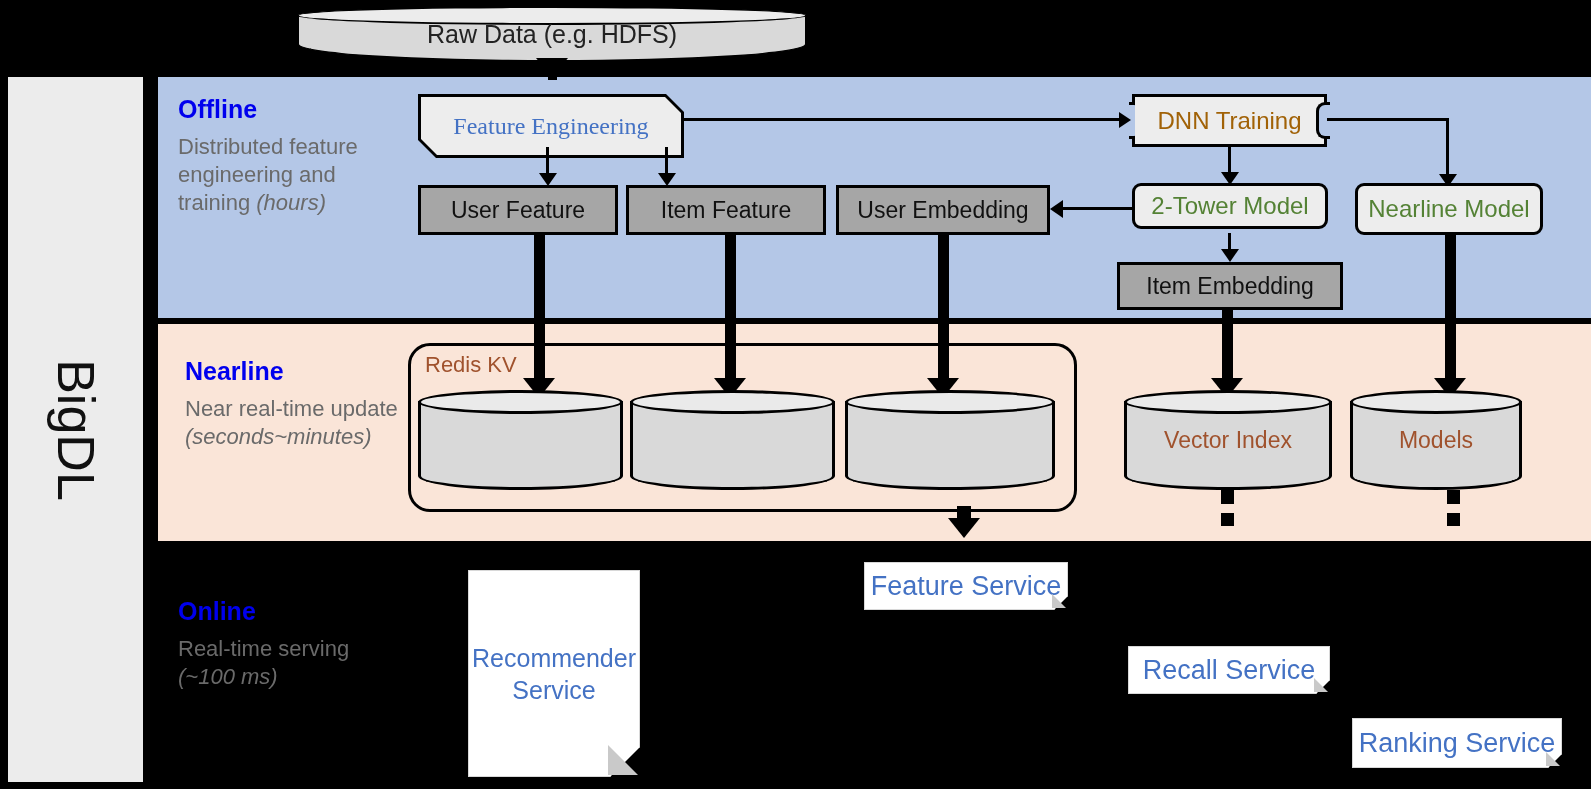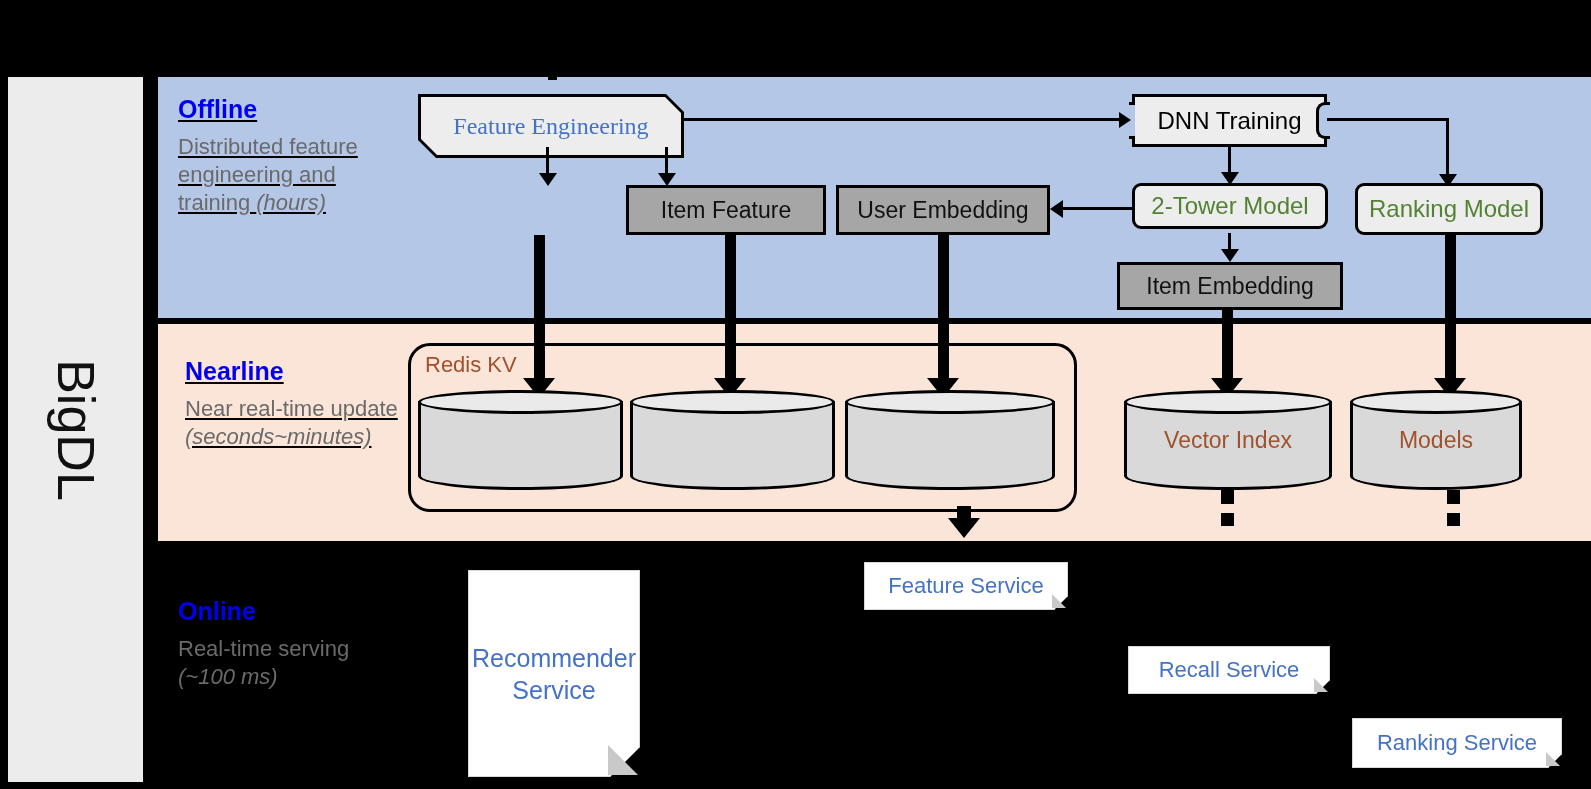--- a/index.html
+++ b/index.html
@@ -14,40 +14,40 @@
   .band-nearline{left:158px;top:324px;width:1433px;height:217px;background:#fae5d8;}
   .band-online{left:158px;top:547px;width:1433px;height:242px;background:transparent;}
 
   
   .bigdl-rail{left:8px;top:77px;width:135px;height:705px;background:#ececec;
       display:flex;align-items:center;justify-content:center;}
   .bigdl-text{transform:rotate(90deg);white-space:nowrap;font-size:52px;color:#111;
       letter-spacing:0px;font-family:"Liberation Sans",sans-serif;}
 
   
-  .band-label{position:absolute;text-decoration:underline;}
+  .band-label{position:absolute;}
   .band-title{font-size:25px;font-weight:bold;color:#0000ee;line-height:1.1;}
   .band-sub{font-size:22px;color:#6a6a6a;line-height:1.28;margin-top:9px;max-width:230px;}
   .band-sub i{font-style:italic;}
 
   
   .node{position:absolute;display:flex;align-items:center;justify-content:center;
       text-align:center;box-sizing:border-box;}
 
   .gray-box{background:#a6a6a6;border:3px solid #000;color:#111;font-size:23px;}
   .clip-wrap{position:absolute;background:#000;
       clip-path:polygon(0 0, calc(100% - 18px) 0, 100% 18px, 100% 100%, 18px 100%, 0 calc(100% - 18px));}
   .clip-inner{position:absolute;inset:3px;background:#ededed;
       clip-path:polygon(0 0, calc(100% - 16px) 0, 100% 16px, 100% 100%, 16px 100%, 0 calc(100% - 16px));
       display:flex;align-items:center;justify-content:center;font-size:24px;color:#4472c4;}
 
   
   .notch-wrap{position:absolute;background:#000;}
   .notch-inner{position:absolute;inset:3px;background:#ededed;display:flex;
-      align-items:center;justify-content:center;font-size:24px;color:#000000;}
+      align-items:center;justify-content:center;font-size:24px;color:#a16207;}
   .notch-wrap::before,.notch-wrap::after{content:"";position:absolute;top:8px;bottom:8px;
       width:11px;background:#b4c7e7;border:3px solid #000;}
   .notch-wrap::before{left:-3px;border-left:none;border-radius:0 9px 9px 0;}
   .notch-wrap::after{right:-3px;border-right:none;border-radius:9px 0 0 9px;}
 
   
   .round-box{background:#ededed;border:3px solid #000;border-radius:9px;font-size:24px;color:#548235;}
 
   
   .cyl{position:absolute;}
@@ -67,21 +67,21 @@
   .cyl-flat .flbl{position:absolute;inset:0;display:flex;align-items:center;
       justify-content:center;font-size:25px;color:#222;z-index:3;}
 
   
   .redis-box{position:absolute;border:3px solid #000;border-radius:22px;background:transparent;}
   .redis-label{position:absolute;font-size:22px;color:#a0522d;}
 
   
   .doc{position:absolute;background:#fff;border:1px solid #d8d8d8;
       display:flex;align-items:center;justify-content:center;text-align:center;
-      font-size:22px;color:#4472c4;
+      font-size:27px;color:#4472c4;
       clip-path:polygon(0 0, 100% 0, 100% calc(100% - 14px), calc(100% - 14px) 100%, 0 100%);}
   .doc-fold{position:absolute;width:14px;height:14px;background:#c9c9c9;
       clip-path:polygon(0 0, 100% 100%, 0 100%);}
   .doc-big{position:absolute;background:#fff;border:1px solid #d8d8d8;
       display:flex;align-items:center;justify-content:center;text-align:center;
       font-size:25px;color:#4472c4;line-height:1.28;
       clip-path:polygon(0 0, 100% 0, 100% calc(100% - 30px), calc(100% - 30px) 100%, 0 100%);}
 
   
   .vline{position:absolute;background:#000;}
@@ -102,20 +102,25 @@
 <div id="stage">
 
   <div class="band band-offline"></div>
   <div class="band band-nearline"></div>
   <div class="band band-online"></div>
 
   <div class="abs bigdl-rail">
     <span class="bigdl-text">BigDL</span>
   </div>
 
+  <div class="cyl-flat" style="left:297px;top:6px;width:510px;height:56px;">
+    <div class="fbody"></div>
+    <div class="ftop"></div>
+    <div class="flbl">Raw Data (e.g. HDFS)</div>
+  </div>
 
   <div class="vline" style="left:548px;top:62px;width:9px;height:18px;"></div>
   <div class="arrow-dn-lg" style="left:536px;top:58px;"></div>
 
   <div class="band-label" style="left:178px;top:96px;">
     <div class="band-title">Offline</div>
     <div class="band-sub"><span>Distributed feature engineering and training </span><i>(hours)</i></div>
   </div>
 
   <div class="clip-wrap" style="left:418px;top:94px;width:266px;height:64px;font-family:Liberation Serif, serif;">
@@ -134,35 +139,38 @@
   <div class="vline" style="left:665px;top:147px;width:3px;height:28px;"></div>
   <div class="arrow-dn" style="left:658px;top:173px;"></div>
 
   <div class="vline" style="left:1228px;top:147px;width:3px;height:28px;"></div>
   <div class="arrow-dn" style="left:1221px;top:172px;"></div>
 
   <div class="hline" style="left:1327px;top:118px;width:122px;height:3px;"></div>
   <div class="vline" style="left:1446px;top:118px;width:3px;height:60px;"></div>
   <div class="arrow-dn" style="left:1439px;top:174px;"></div>
 
+  <div class="node gray-box" style="left:418px;top:185px;width:200px;height:50px;">
+    <span>User Feature</span>
+  </div>
   <div class="node gray-box" style="left:626px;top:185px;width:200px;height:50px;">
     <span>Item Feature</span>
   </div>
   <div class="node gray-box" style="left:1117px;top:262px;width:226px;height:48px;">
     <span>Item Embedding</span>
   </div>
   <div class="node gray-box" style="left:836px;top:185px;width:214px;height:50px;">
     <span>User Embedding</span>
   </div>
 
   <div class="node round-box" style="left:1132px;top:183px;width:196px;height:46px;">
     <span>2-Tower Model</span>
   </div>
   <div class="node round-box" style="left:1355px;top:183px;width:188px;height:52px;">
-    <span>Ranking Model</span>
+    <span>Nearline Model</span>
   </div>
 
   <div class="hline" style="left:1062px;top:207px;width:72px;height:3px;"></div>
   <div class="arrow-lf" style="left:1050px;top:200px;"></div>
 
   <div class="vline" style="left:1228px;top:233px;width:3px;height:26px;"></div>
   <div class="arrow-dn" style="left:1221px;top:249px;"></div>
 
   <div class="vline" style="left:534px;top:235px;width:11px;height:150px;"></div>
   <div class="arrow-dn-lg" style="left:523px;top:378px;"></div>

